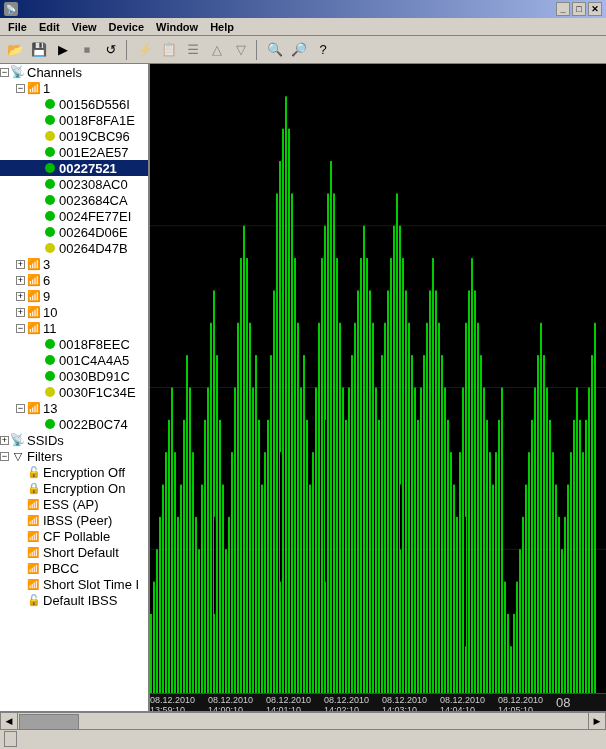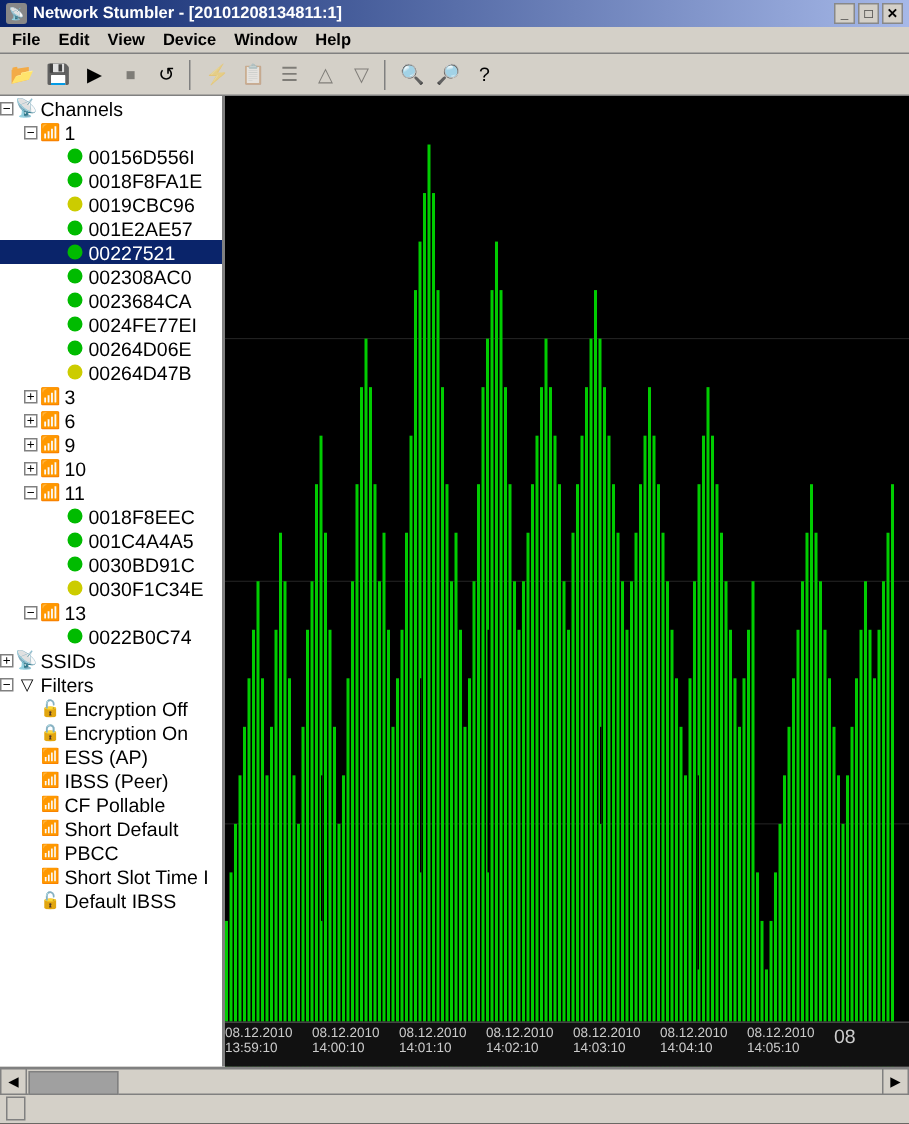--- a/index.html
+++ b/index.html
@@ -100,21 +100,21 @@
 
     
     .tree-item {
       display: flex;
       align-items: center;
       height: 16px;
       padding-right: 2px;
       cursor: pointer;
       white-space: nowrap;
     }
-    .tree-item.selected { background: #0a246a; color: white; }
+    .tree-item.selected { background: #0a246a; color: white; font-weight: bold; }
     .tree-item.selected .item-label { color: white; }
 
     .tree-indent { display: inline-block; width: 16px; flex-shrink: 0; }
     .expander {
       display: inline-flex; align-items: center; justify-content: center;
       width: 9px; height: 9px;
       border: 1px solid #808080;
       background: white;
       font-size: 9px; line-height: 1;
       flex-shrink: 0;
@@ -190,21 +190,20 @@
       padding-top: 2px;
       position: relative;
       border-top: 1px solid #444;
     }
   </style>
 </head>
 <body>
 
 <div class="title-bar">
   <span class="title-bar-icon">📡</span>
-  <span>Network Stumbler - [20101208134811:1]</span>
   <div class="title-bar-controls">
     <span>_</span>
     <span>□</span>
     <span>✕</span>
   </div>
 </div>
 
 <div class="menu-bar">
   <span class="menu-item">File</span>
   <span class="menu-item">Edit</span>
@@ -660,21 +659,21 @@
 
       <g fill="#000000">
         <rect x="64" y="70%" width="1" height="15%"></rect>
         <rect x="130" y="60%" width="1" height="20%"></rect>
         <rect x="175" y="55%" width="1" height="25%"></rect>
         <rect x="250" y="65%" width="1" height="10%"></rect>
         <rect x="315" y="70%" width="1" height="20%"></rect>
       </g>
     </svg>
 
-    <div class="time-axis" style="position:absolute; bottom:0; left:0; right:0; height:30px; background:#111; display:flex; align-items:flex-start; padding-top:2px; overflow:hidden;">
+    <div class="time-axis" style="position:absolute; bottom:0; left:0; right:0; height:18px; background:#111; display:flex; align-items:flex-start; padding-top:2px; overflow:hidden;">
       <div style="position:relative; width:100%; height:100%;">
         <span style="position:absolute; left:0; color:#ccc; font-size:9px; line-height:1.1;">08.12.2010<br>13:59:10</span>
         <span style="position:absolute; left:58px; color:#ccc; font-size:9px; line-height:1.1;">08.12.2010<br>14:00:10</span>
         <span style="position:absolute; left:116px; color:#ccc; font-size:9px; line-height:1.1;">08.12.2010<br>14:01:10</span>
         <span style="position:absolute; left:174px; color:#ccc; font-size:9px; line-height:1.1;">08.12.2010<br>14:02:10</span>
         <span style="position:absolute; left:232px; color:#ccc; font-size:9px; line-height:1.1;">08.12.2010<br>14:03:10</span>
         <span style="position:absolute; left:290px; color:#ccc; font-size:9px; line-height:1.1;">08.12.2010<br>14:04:10</span>
         <span style="position:absolute; left:348px; color:#ccc; font-size:9px; line-height:1.1;">08.12.2010<br>14:05:10</span>
         <span style="position:absolute; left:406px; color:#ccc; font-size:13px; line-height:1.1;">08</span>
       </div>

